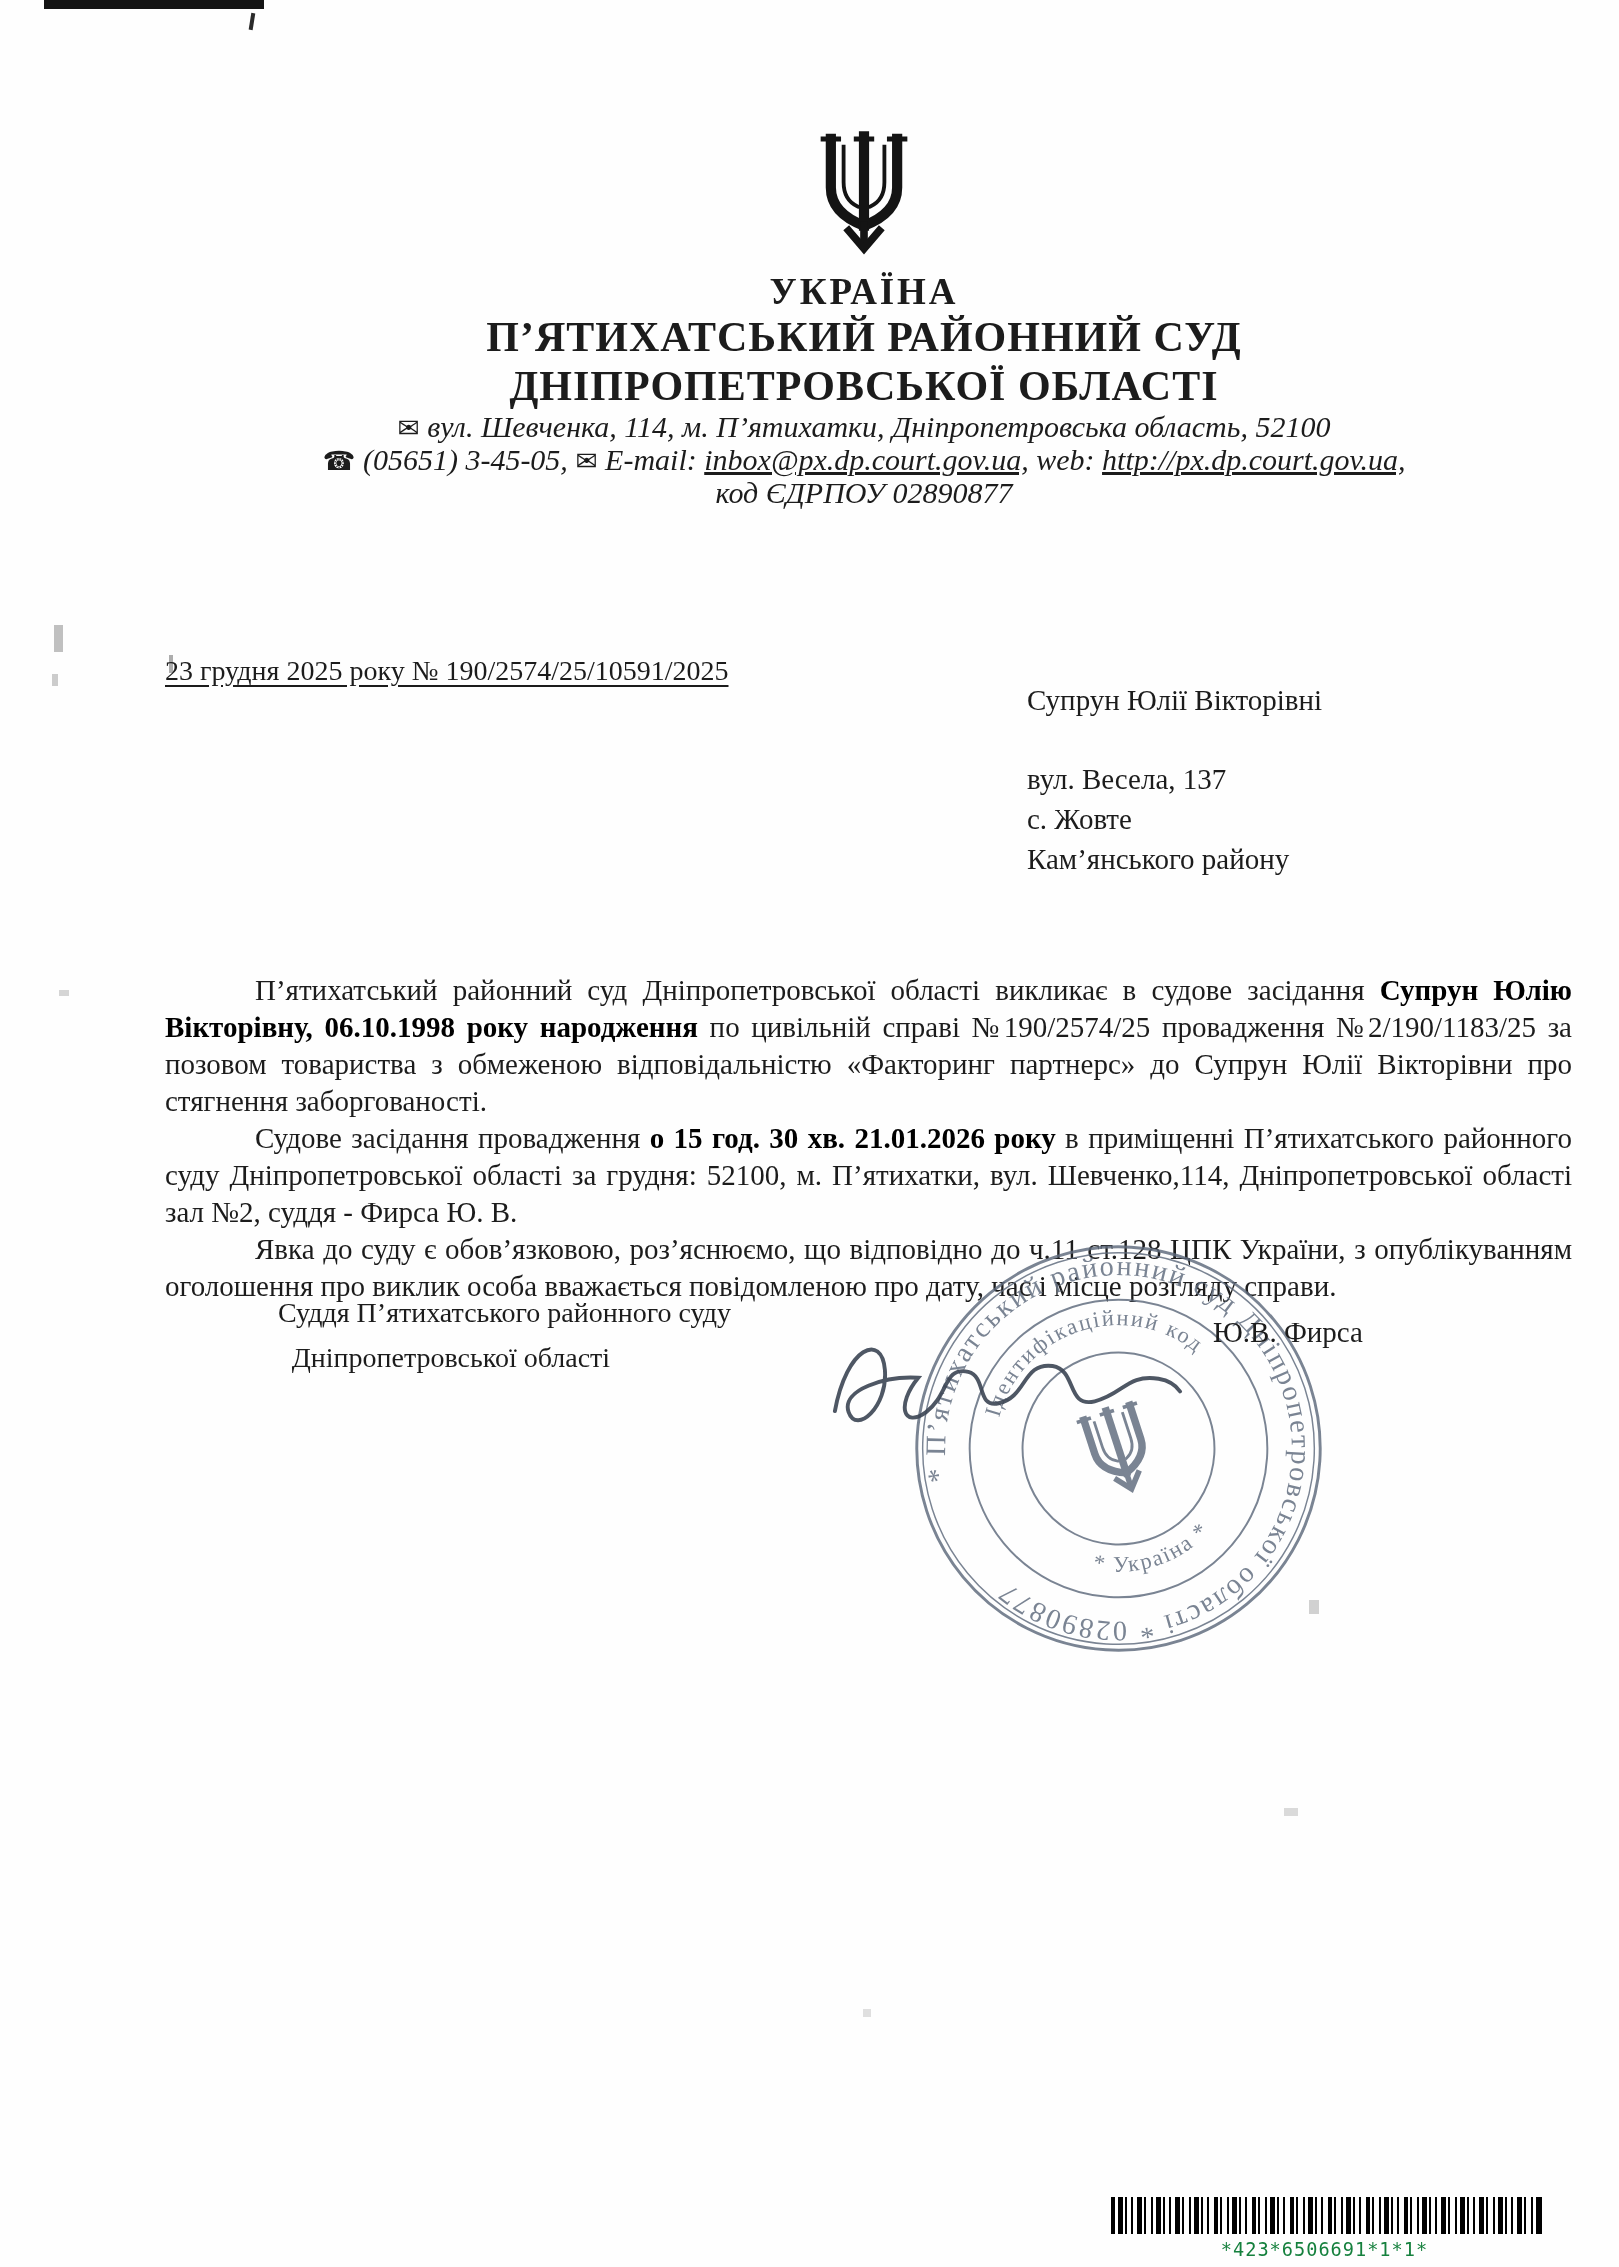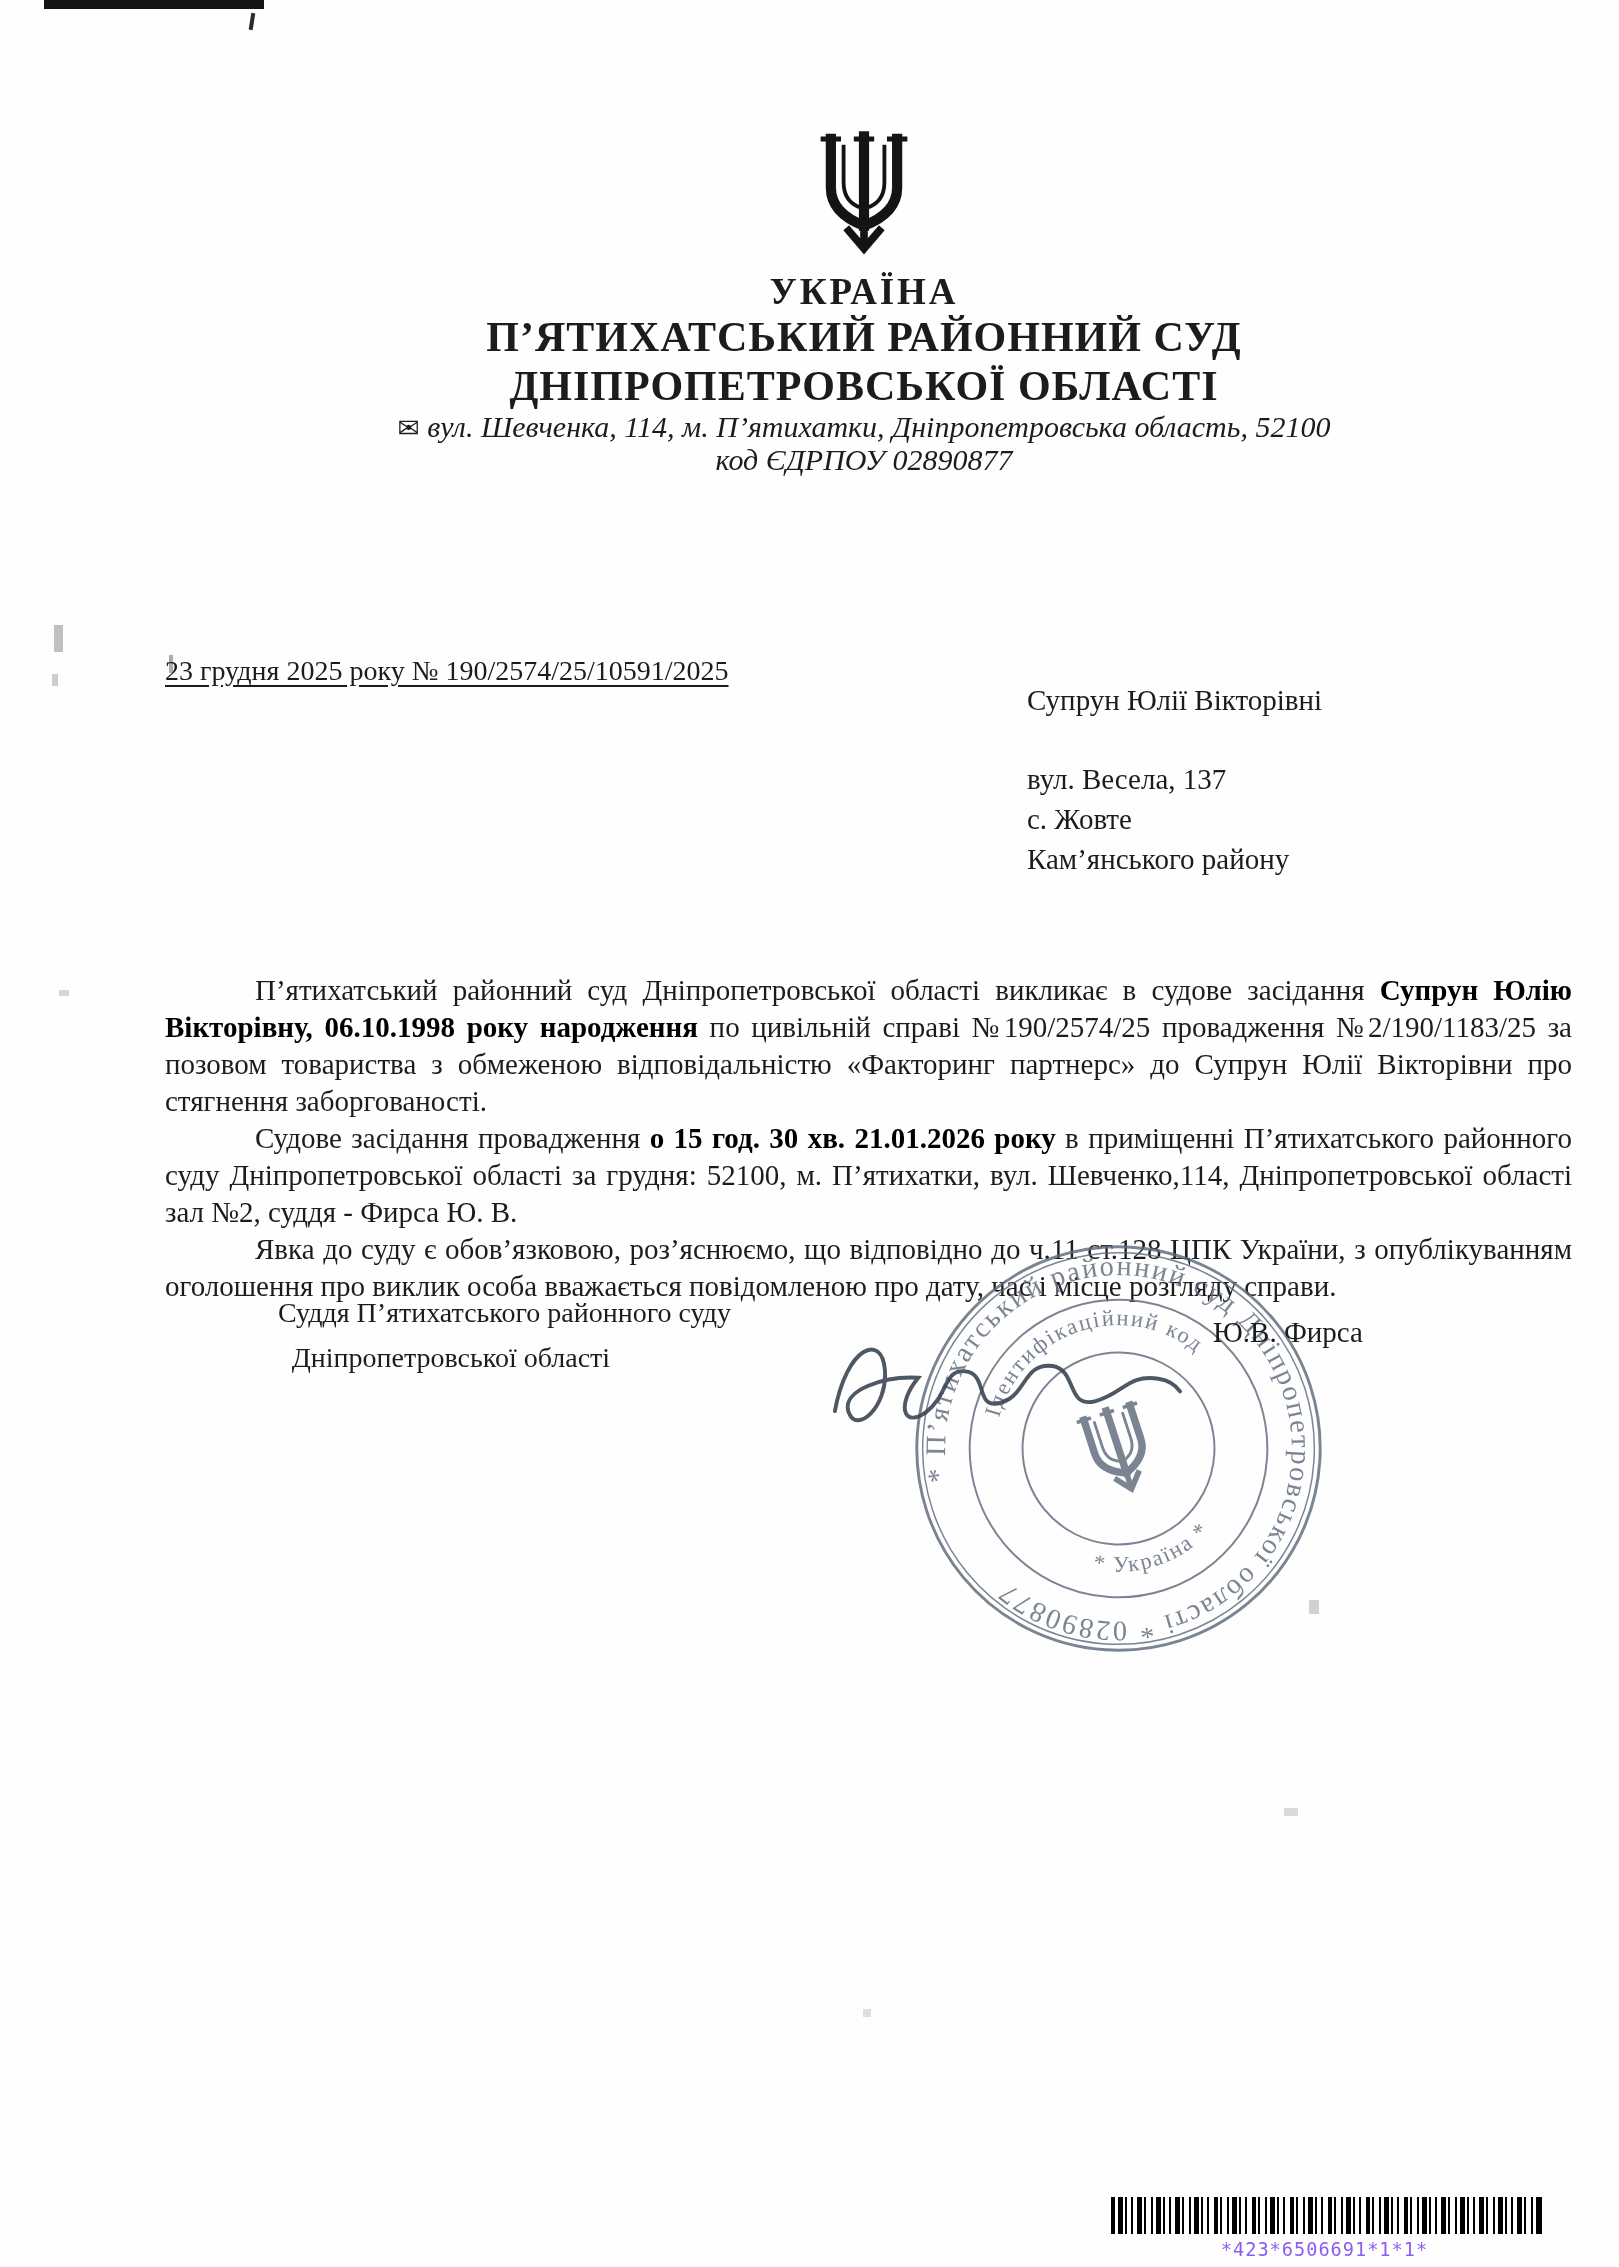--- a/index.html
+++ b/index.html
@@ -53,21 +53,21 @@
     background: repeating-linear-gradient(90deg,
       #000 0 2px,  #fff 2px 4.9px,
       #000 4.9px 9.8px, #fff 9.8px 11.8px,
       #000 11.8px 13.7px, #fff 13.7px 17.6px,
       #000 17.6px 19.6px, #fff 19.6px 24.5px,
       #000 24.5px 29px, #fff 29px 31px,
       #000 31px 33px, #fff 33px 38px);
     border-left: 2px solid #000; border-right: 2px solid #000;
   }
   .barcode-label { left: 1111px; top: 2239px; width: 427px; text-align: center;
-    font-family: "DejaVu Sans Mono", monospace; font-size: 18.6px; letter-spacing: 1px; color: #8b5cf6; }
+    font-family: "DejaVu Sans Mono", monospace; font-size: 18.6px; letter-spacing: 1px; color: #15803d; }
 
   
   .artifact { background: #141414; }
 </style>
 </head>
 <body>
 
 <div class="page">
 
   <div class="abs artifact" style="left:44px;top:0;width:220px;height:8.8px;"></div>
@@ -93,20 +93,29 @@
         </g>
       </defs>
       <use href="#tryzub"></use>
     </svg>
     <div class="country">УКРАЇНА</div>
     <div class="court-line">П’ЯТИХАТСЬКИЙ РАЙОННИЙ СУД</div>
     <div class="court-line">ДНІПРОПЕТРОВСЬКОЇ ОБЛАСТІ</div>
     <div class="lh-italic">
       <span class="lh-icon">✉</span>
       <span>вул. Шевченка, 114,  м. П’ятихатки,  Дніпропетровська область, 52100</span>
+    </div>
+    <div class="lh-italic">
+      <span class="lh-icon">☎</span>
+      <span>(05651) 3-45-05,</span>
+      <span class="lh-icon">✉</span>
+      <span>E-mail:</span>
+      <span class="u">inbox@px.dp.court.gov.ua,</span>
+      <span>web:</span>
+      <span class="u">http://px.dp.court.gov.ua,</span>
     </div>
     <div class="lh-italic">код ЄДРПОУ 02890877</div>
   </div>
 
   <div class="abs refline">23 грудня 2025 року № 190/2574/25/10591/2025</div>
 
   <div class="abs recipient">
     <div class="name">Супрун Юлії Вікторівні</div>
     <div>вул. Весела, 137</div>
     <div>с. Жовте</div>

